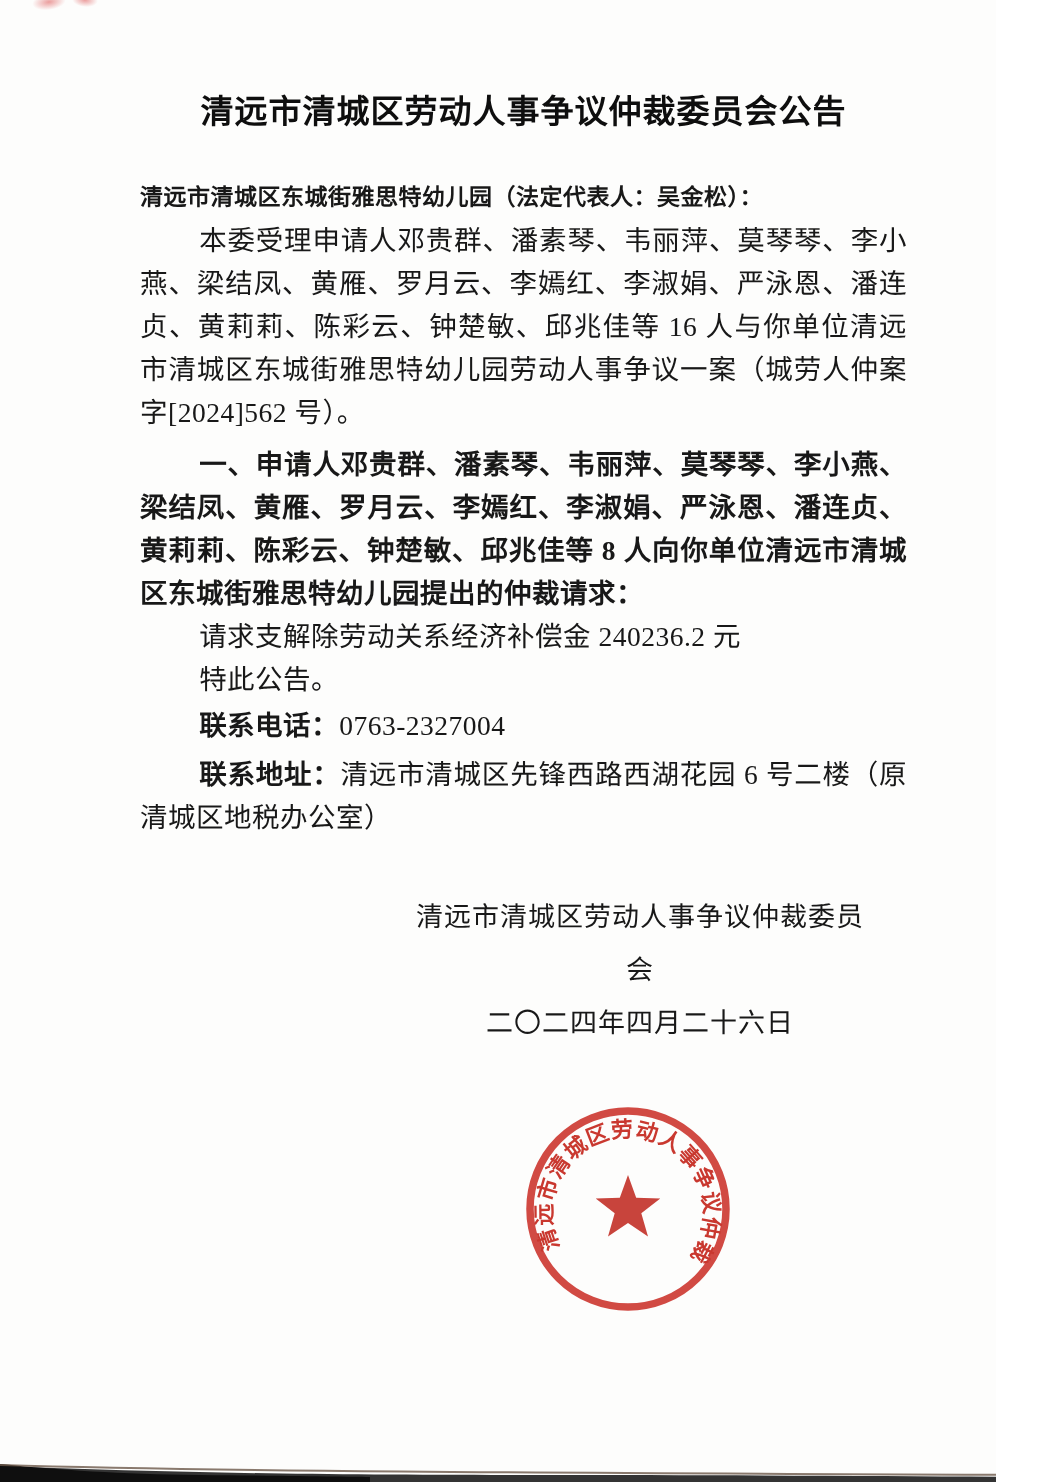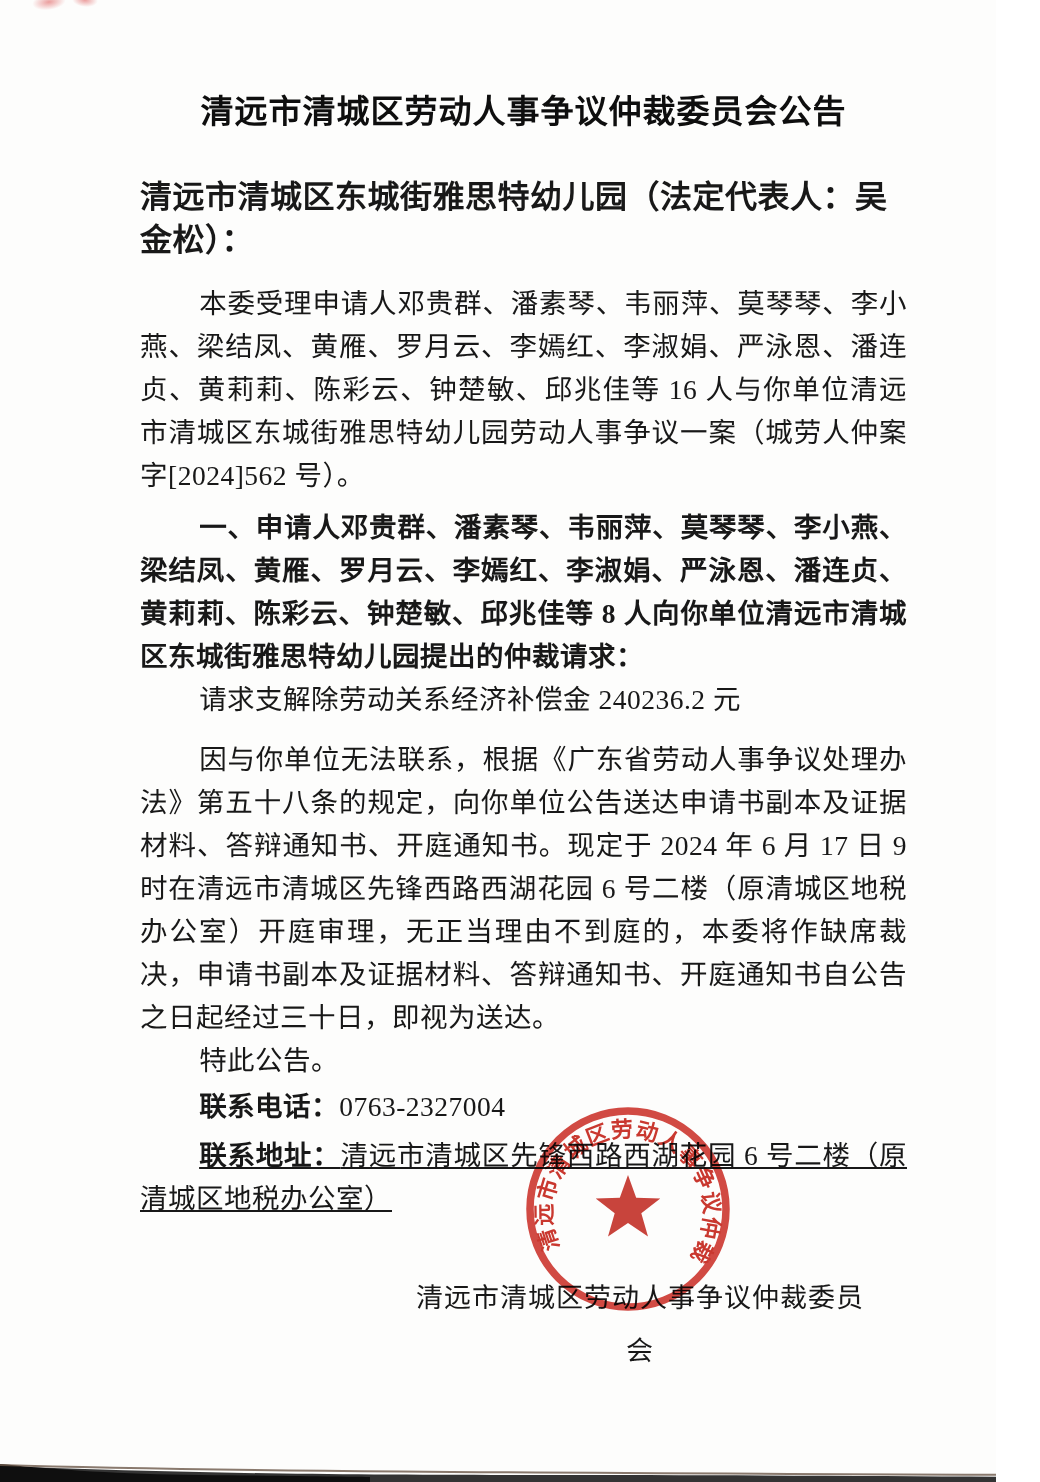--- a/index.html
+++ b/index.html
@@ -19,40 +19,40 @@
     text-align:center;
     font-family:"Liberation Sans","DejaVu Sans",sans-serif;
     font-weight:700;
     font-size:33px;
     letter-spacing:1px;
     color:#0e0e0e;
     line-height:48px;
   }
   .addressee{
     margin-top:40px;
-    font-size:32px;
+    font-size:23px;
     font-weight:600;
     line-height:43px;
     letter-spacing:0.5px;
   }
   p.body{
     margin:0;
     font-size:27.5px;
     line-height:43px;
     letter-spacing:0.5px;
     text-align:justify;
     text-indent:2.15em;
   }
-  p.body.first{margin-top:20px;}
+  p.body.first{margin-top:0;}
   p.body.bold{font-weight:700; margin-top:9px;}
   p.body.claim{}
   p.body.notice{margin-top:17px;}
   p.body.closing{margin-top:0;}
   p.body.phone{margin-top:3px;}
-  p.body.address{margin-top:6px;text-decoration:underline;}
+  p.body.address{margin-top:6px;}
   .lbl{font-weight:700;margin-top:24px;}
   .signature-block{
     margin-top:52px;
     margin-left:270px;
     width:460px;
     text-align:center;
     font-size:27px;
     line-height:53px;
     letter-spacing:1px;
   }
@@ -89,30 +89,30 @@
     <div class="doc-title">清远市清城区劳动人事争议仲裁委员会公告</div>
 
     <div class="addressee">清远市清城区东城街雅思特幼儿园（法定代表人：吴金松）：</div>
 
     <p class="body first">本委受理申请人邓贵群、潘素琴、韦丽萍、莫琴琴、李小燕、梁结凤、黄雁、罗月云、李嫣红、李淑娟、严泳恩、潘连贞、黄莉莉、陈彩云、钟楚敏、邱兆佳等 16 人与你单位清远市清城区东城街雅思特幼儿园劳动人事争议一案（城劳人仲案字[2024]562 号）。</p>
 
     <p class="body bold">一、申请人邓贵群、潘素琴、韦丽萍、莫琴琴、李小燕、梁结凤、黄雁、罗月云、李嫣红、李淑娟、严泳恩、潘连贞、黄莉莉、陈彩云、钟楚敏、邱兆佳等 8 人向你单位清远市清城区东城街雅思特幼儿园提出的仲裁请求：</p>
 
     <p class="body claim">请求支解除劳动关系经济补偿金 240236.2 元</p>
 
-    <p class="body notice">因与你单位无法联系，根据《广东省劳动人事争议处理办法》第五十八条的规定，向你单位公告送达申请书副本及证据材料、答辩通知书、开庭通知书。现定于 2024 年 6 月 17 日 9 时在清远市清城区先锋西路西湖花园 6 号二楼（原清城区地税办公室）开庭审理，无正当理由不到庭的，本委将作缺席裁决，申请书副本及证据材料、答辩通知书、开庭通知书自公告之日起经过三十日，即视为送达。</p>
 
     <p class="body closing">特此公告。</p>
 
     <p class="body phone"><span class="lbl">联系电话：</span><span>0763-2327004</span></p>
 
     <p class="body address"><span class="lbl">联系地址：</span><span>清远市清城区先锋西路西湖花园 6 号二楼（原清城区地税办公室）</span></p>
 
     <div class="signature-block">
       <div>清远市清城区劳动人事争议仲裁委员会</div>
+      <div>二〇二四年四月二十六日</div>
     </div>
 
   </div>
 
   <svg class="seal" viewBox="0 0 216 216">
     <defs>
       <path id="sealArc" d="M 41 147 A 76 76 0 1 1 175 147" fill="none"></path>
     </defs>
     <circle cx="108" cy="107" r="98" fill="none" stroke="#cb2a24" stroke-width="7.5" opacity="0.92"></circle>
     <polygon points="108,73 116.2,95.7 140.3,96.5 121.3,111.3 128,134.5 108,121 88,134.5 94.7,111.3 75.7,96.5 99.8,95.7" fill="#c32a22" opacity="0.95"></polygon>

